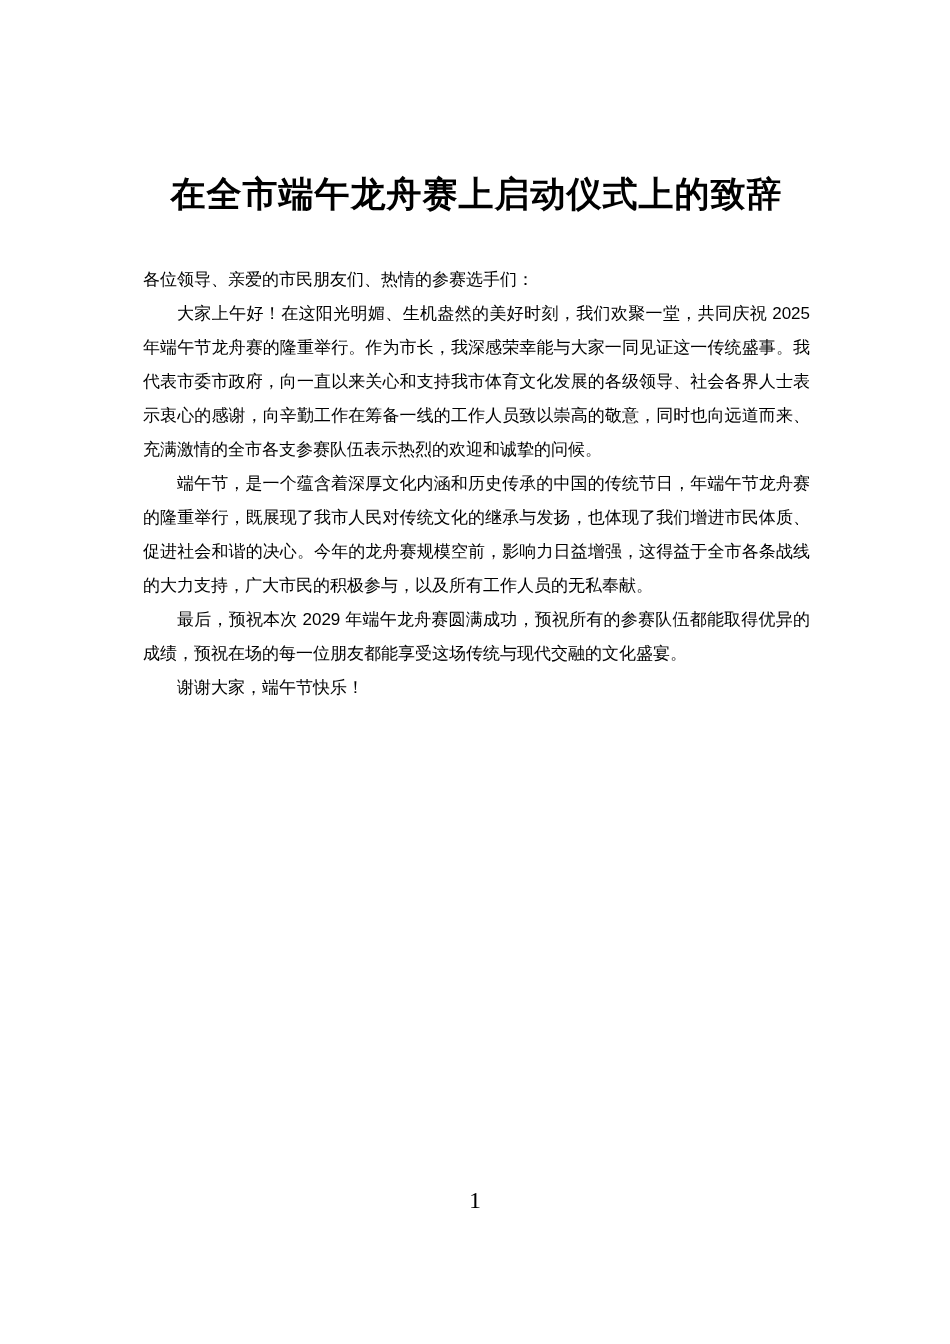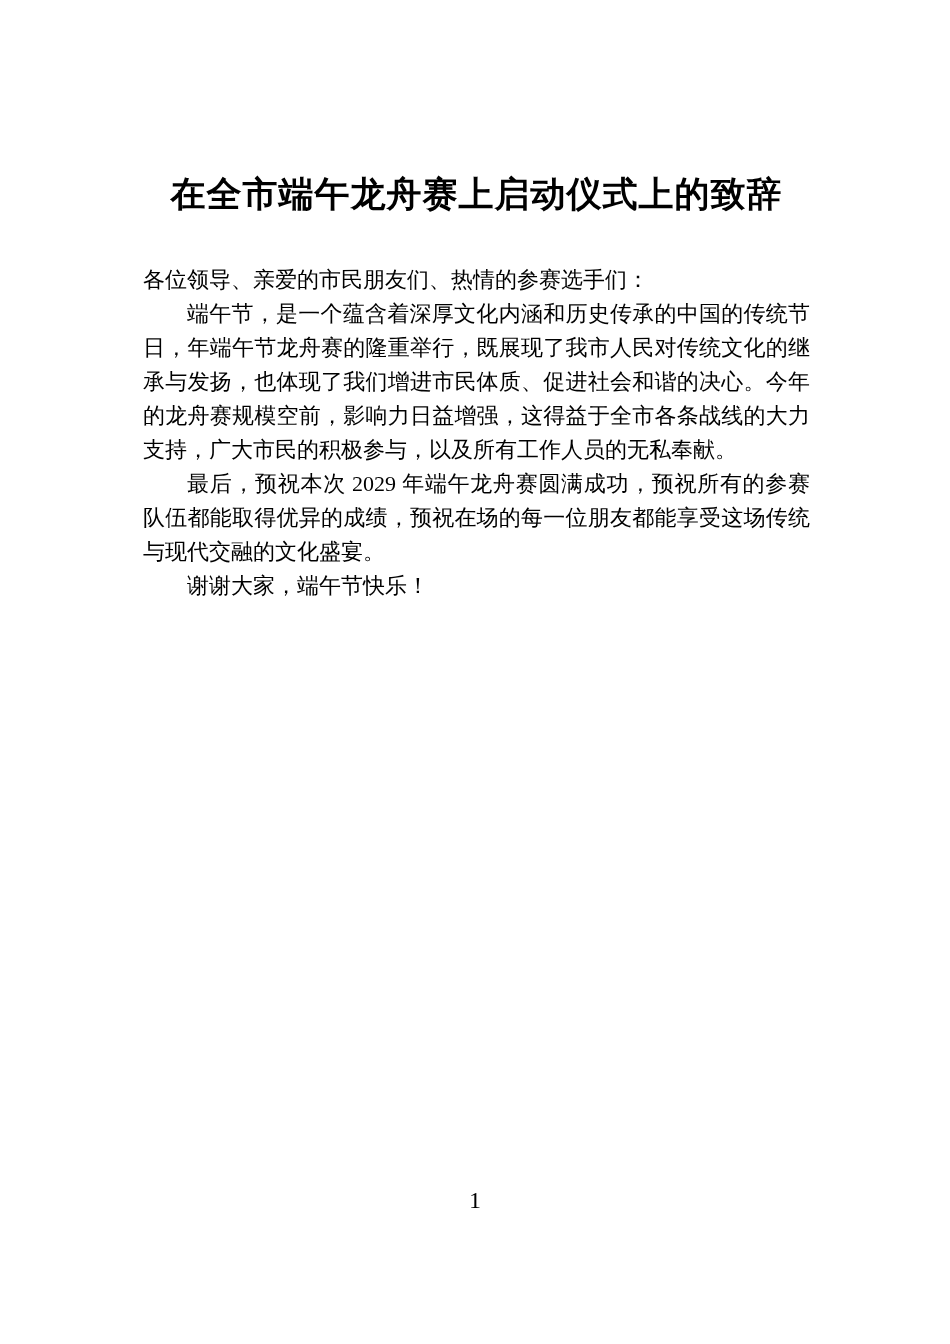--- a/index.html
+++ b/index.html
@@ -26,25 +26,24 @@
     margin: 0 0 46px 0;
     font-size: 35px;
     font-weight: bold;
     line-height: 47px;
     text-align: center;
     letter-spacing: 1px;
     white-space: nowrap;
     font-family: "Liberation Sans", "DejaVu Sans", sans-serif;
   }
   .doc-body {
-    font-size: 22px;
+    font-size: 17px;
     line-height: 34px;
     text-align: justify;
     text-justify: inter-ideograph;
-    font-family: Liberation Serif, serif;
   }
   .doc-body p {
     margin: 0;
     padding: 0;
   }
   .salutation {
     text-indent: 0;
   }
   .para {
     text-indent: 2em;
@@ -62,20 +61,21 @@
 </style>
 </head>
 <body>
 
 <div class="page">
 
   <h1 class="doc-title">在全市端午龙舟赛上启动仪式上的致辞</h1>
 
   <div class="doc-body">
     <p class="salutation">各位领导、亲爱的市民朋友们、热情的参赛选手们：</p>
+    <p class="para">大家上午好！在这阳光明媚、生机盎然的美好时刻，我们欢聚一堂，共同庆祝 2025 年端午节龙舟赛的隆重举行。作为市长，我深感荣幸能与大家一同见证这一传统盛事。我代表市委市政府，向一直以来关心和支持我市体育文化发展的各级领导、社会各界人士表示衷心的感谢，向辛勤工作在筹备一线的工作人员致以崇高的敬意，同时也向远道而来、充满激情的全市各支参赛队伍表示热烈的欢迎和诚挚的问候。</p>
     <p class="para">端午节，是一个蕴含着深厚文化内涵和历史传承的中国的传统节日，年端午节龙舟赛的隆重举行，既展现了我市人民对传统文化的继承与发扬，也体现了我们增进市民体质、促进社会和谐的决心。今年的龙舟赛规模空前，影响力日益增强，这得益于全市各条战线的大力支持，广大市民的积极参与，以及所有工作人员的无私奉献。</p>
     <p class="para">最后，预祝本次 2029 年端午龙舟赛圆满成功，预祝所有的参赛队伍都能取得优异的成绩，预祝在场的每一位朋友都能享受这场传统与现代交融的文化盛宴。</p>
     <p class="para">谢谢大家，端午节快乐！</p>
   </div>
 
   <div class="page-number">1</div>
 
 </div>
 
 </body></html>

